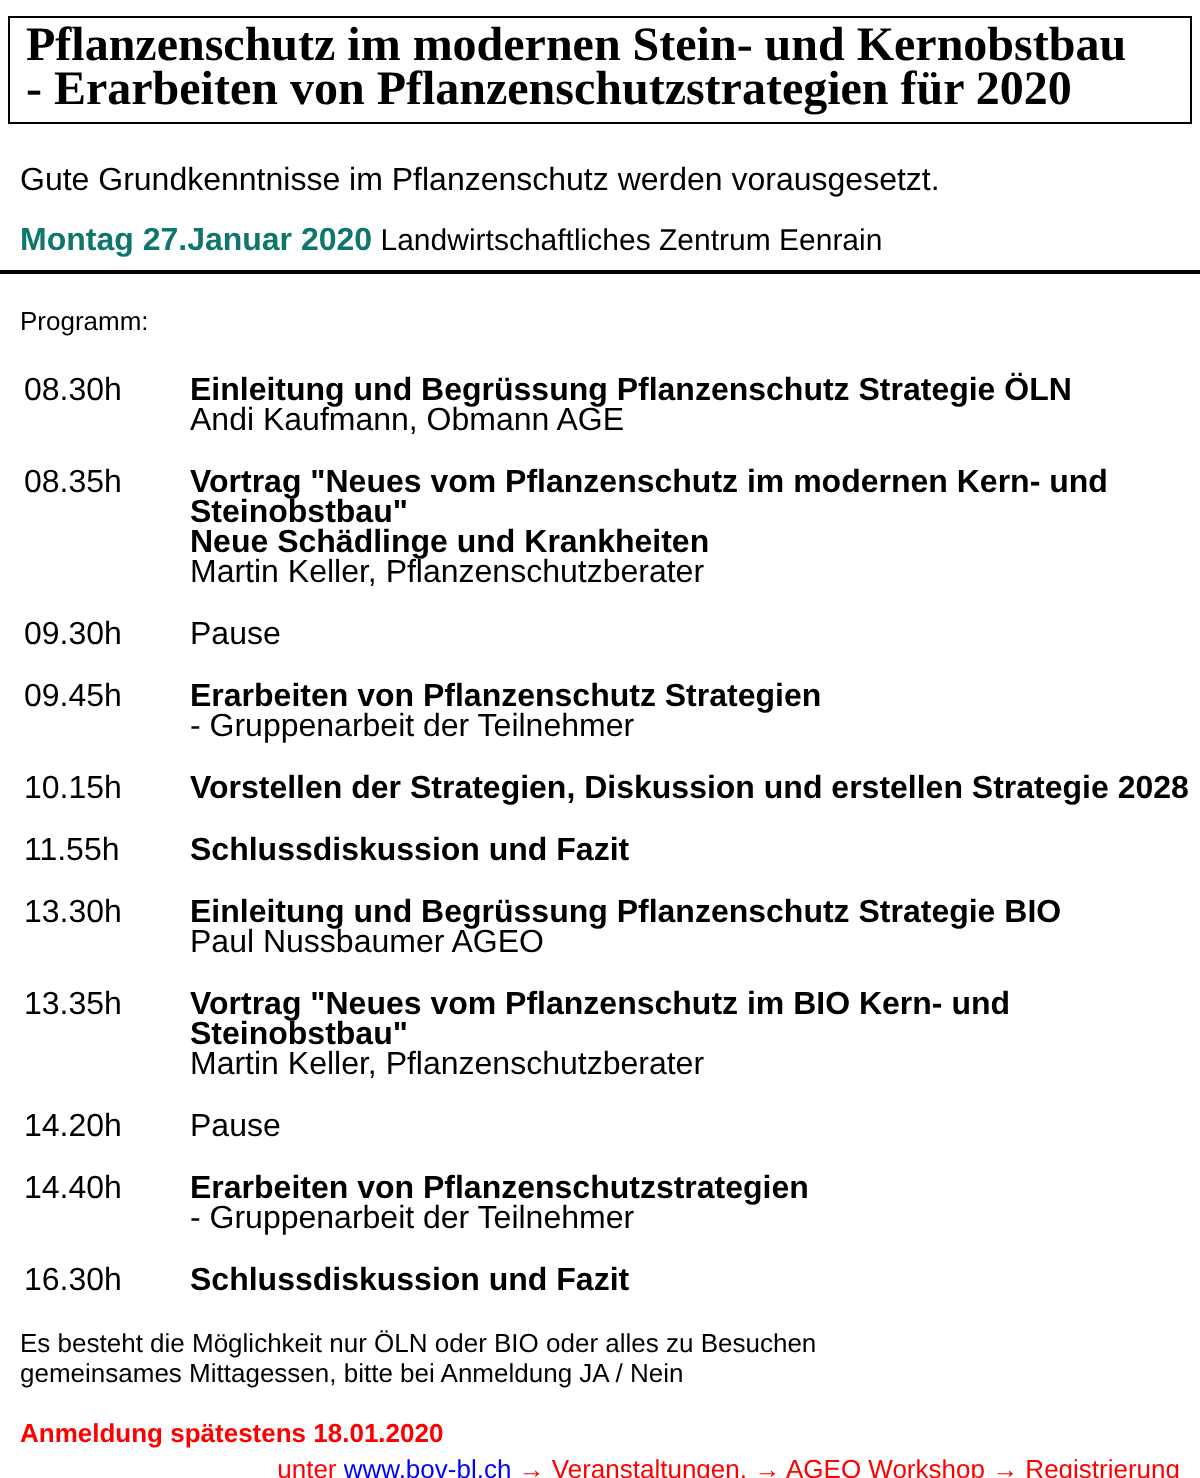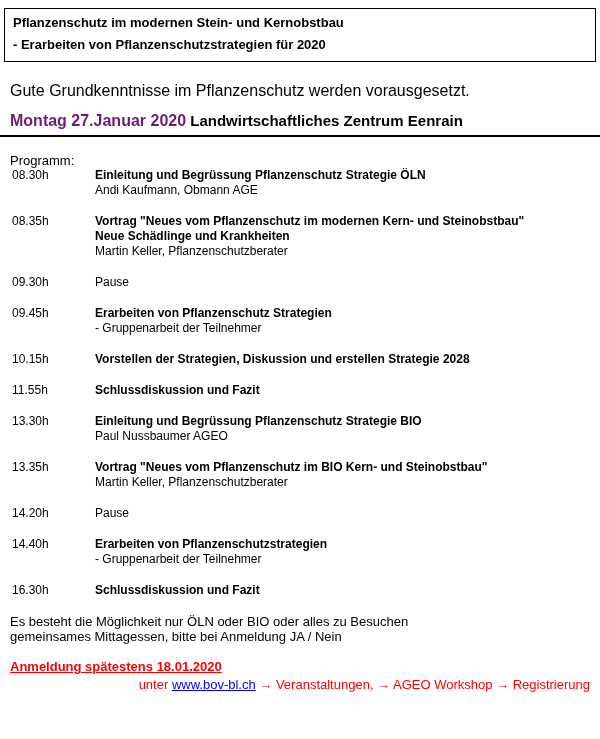--- a/index.html
+++ b/index.html
@@ -9,60 +9,60 @@
     background: #ffffff;
     color: #000000;
     font-family: "Liberation Sans", "DejaVu Sans", sans-serif;
     overflow: hidden;
   }
   .title-box {
     margin: 8px 4px 0 4px;
     border: 1px solid #000;
     padding: 3px 8px 5px 8px;
     font-weight: bold;
-    font-size: 13px;
+    font-size: 24px;
     line-height: 22px;
+    font-family: Liberation Serif, serif;
   }
   .intro {
     margin: 21px 10px 0 10px;
     font-size: 16px;
     line-height: 15px;
   }
   .date-header {
     margin-top: 14px;
     padding: 0 0 5px 10px;
     border-bottom: 2px solid #000;
     white-space: pre-wrap;
   }
-  .date-header .date { color: #701a75; font-weight: bold; font-size: 16px; }
-  .date-header .loc  { color: #000000; font-weight: bold; font-size: 15px; }
+  .date-header .date { color: #0f766e; font-weight: bold; font-size: 16px; }
+  .date-header .loc  { color: #000000; font-weight: normal; font-size: 15px; }
   .program-label {
     margin: 16px 0 0 10px;
     font-size: 13px;
     line-height: 15px;
   }
-  .schedule { margin-top: 0; font-size: 12px; line-height: 15px; }
+  .schedule { margin-top: 20px; font-size: 16px; line-height: 15px; }
   .row { display: flex; padding-left: 12px; margin-bottom: 16px; }
   .row .time { width: 83px; flex: none; }
   .row .desc { flex: 1; padding-right: 4px; }
   .b { font-weight: bold; }
   .notes {
     margin: 14px 10px 0 10px;
     font-size: 13px;
     line-height: 15px;
   }
   .registration {
     margin: 15px 10px 0 10px;
     font-size: 13px;
     line-height: 15px;
     color: #ff0000;
   }
   .reg-deadline {
     font-weight: bold;
-    text-decoration: underline;
   }
   .reg-line { white-space: pre-wrap; margin-top: 3px; text-align: right; }
   .reg-line a { color: #0000ff; text-decoration: underline; cursor: pointer; }
 </style>
 </head>
 <body>
 
 <div class="title-box">
   <div>Pflanzenschutz im modernen Stein- und Kernobstbau</div>
   <div>- Erarbeiten von Pflanzenschutzstrategien für 2020</div>

